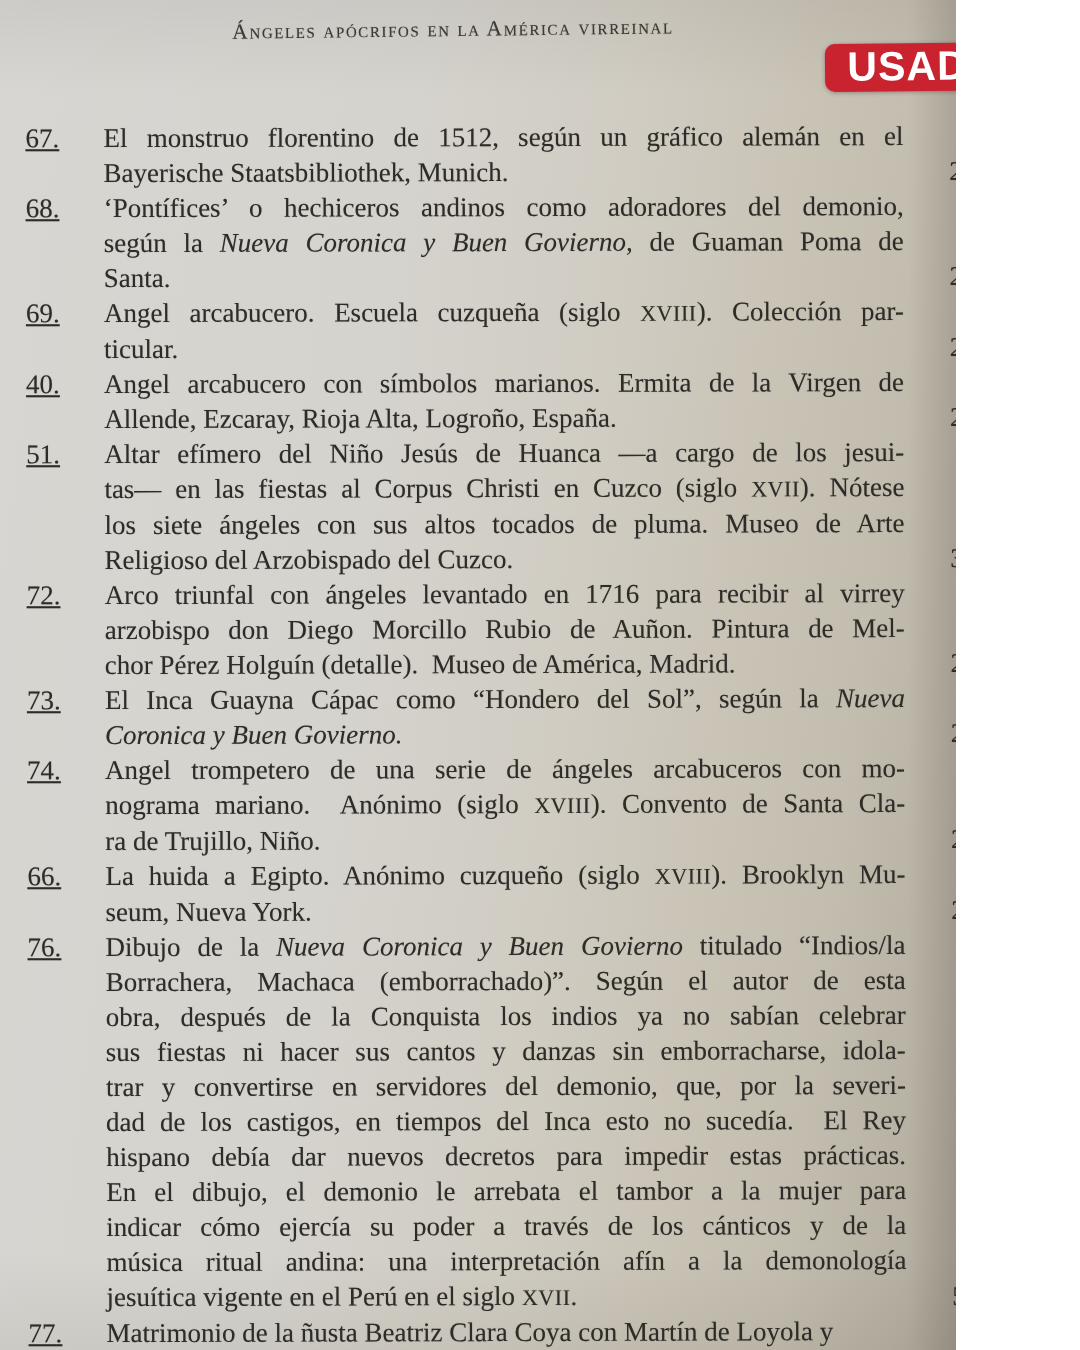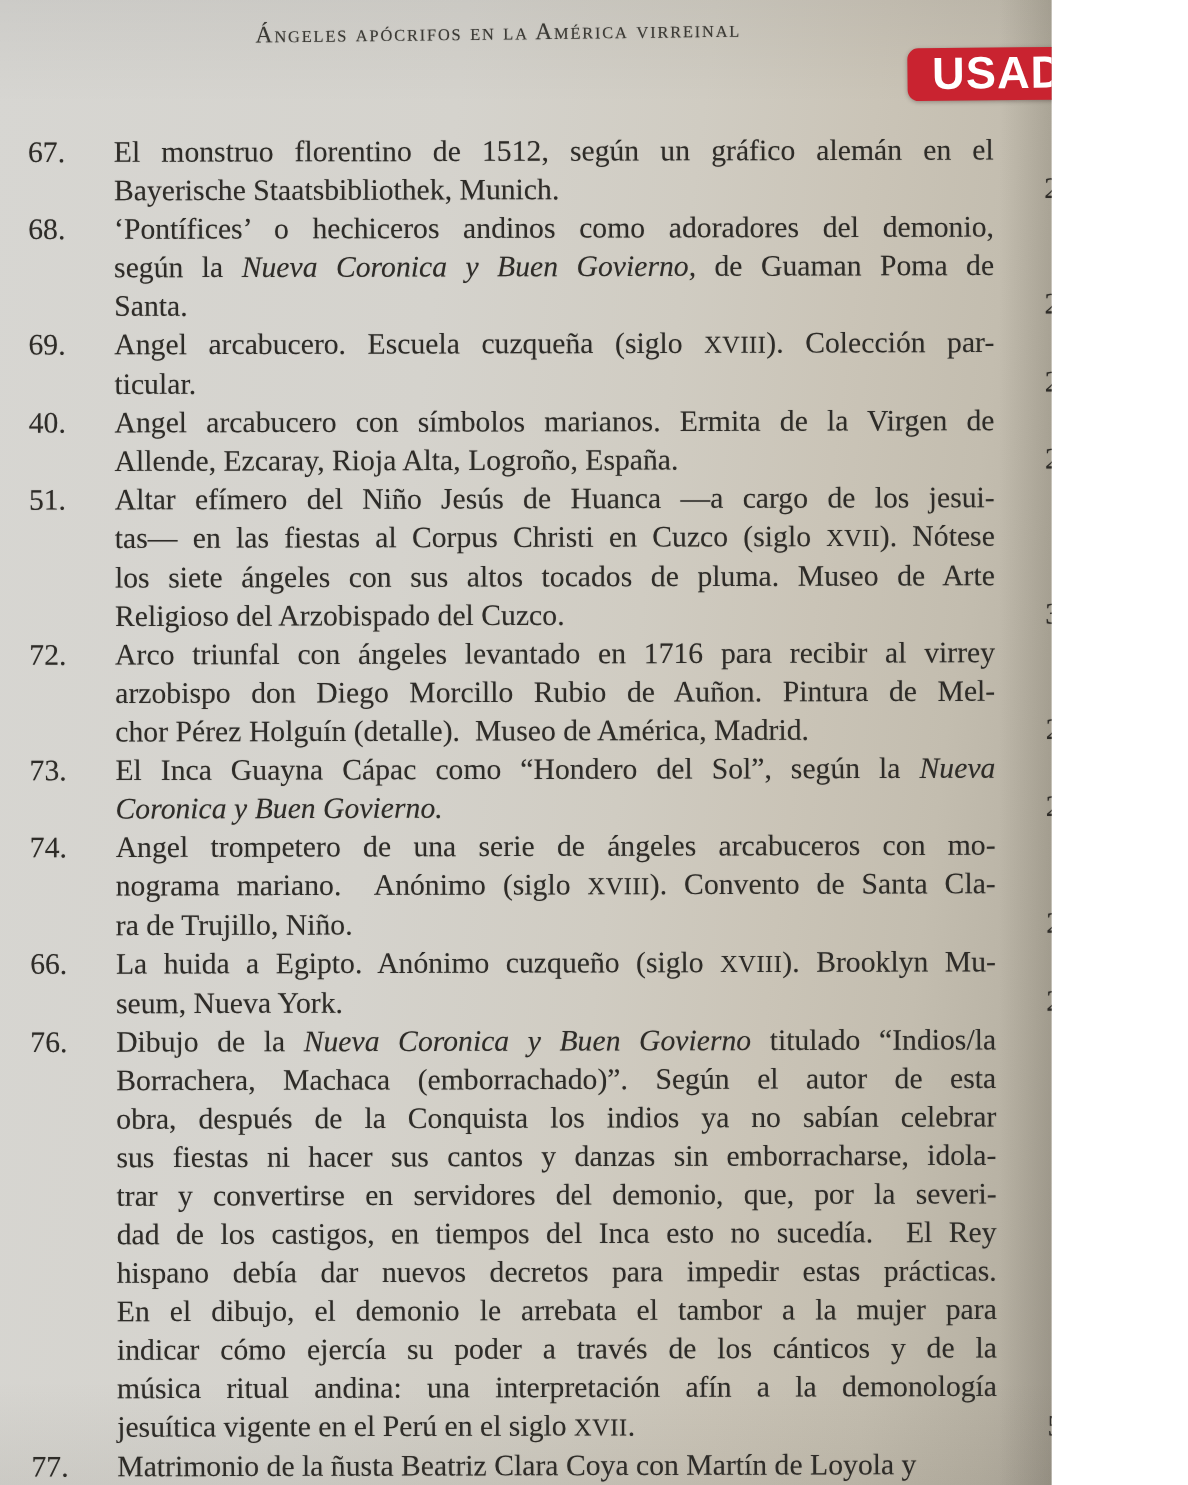--- a/index.html
+++ b/index.html
@@ -57,21 +57,21 @@
     font-size: 27px;
     line-height: 35px;
     text-shadow: 0 0 1px rgba(46,44,40,0.35);
     transform: rotate(-0.15deg);
   }
   .entry {
     display: grid;
     grid-template-columns: 78px 800px 132px;
     align-items: start;
   }
-  .num { text-align: left; }
+  .num { text-align: left; text-decoration: underline; }
   .line {
     text-align: justify;
     text-align-last: justify;
   }
   .line.last {
     text-align: left;
     text-align-last: left;
   }
   .it { font-style: italic; }
   .sc { font-size: 0.82em; letter-spacing: 0.5px; }

